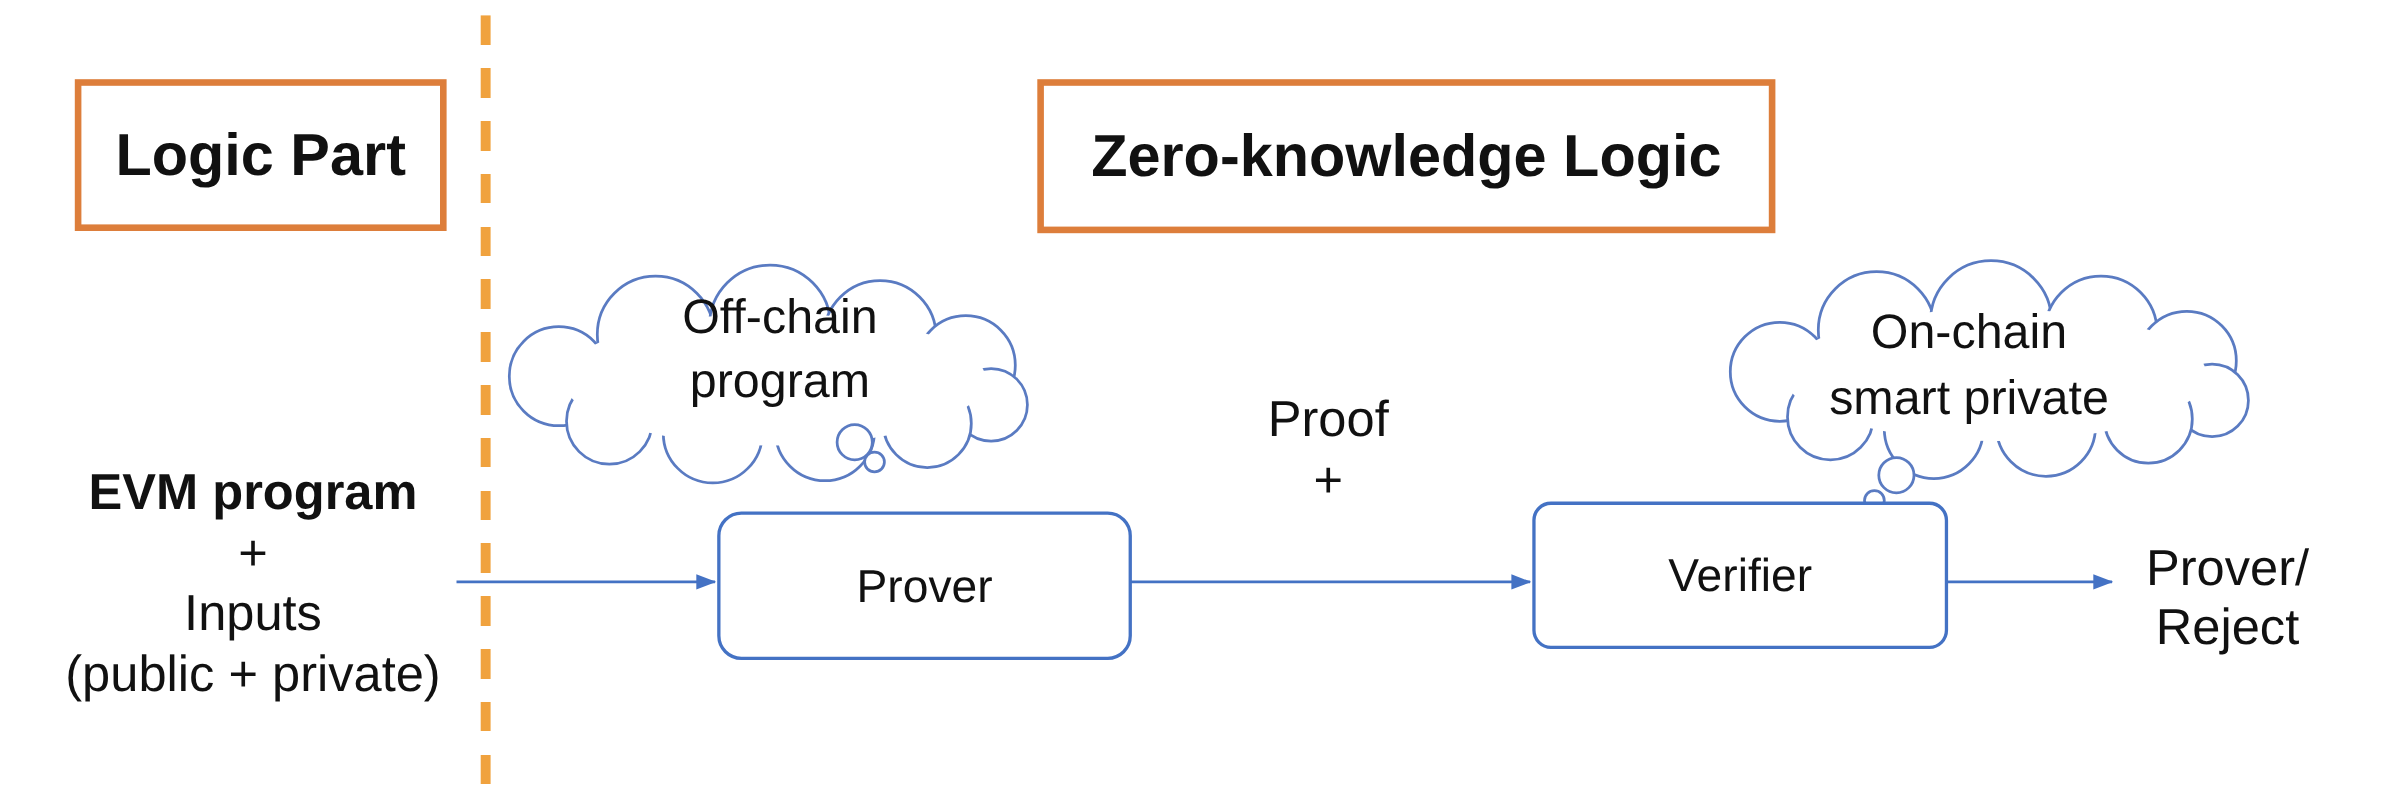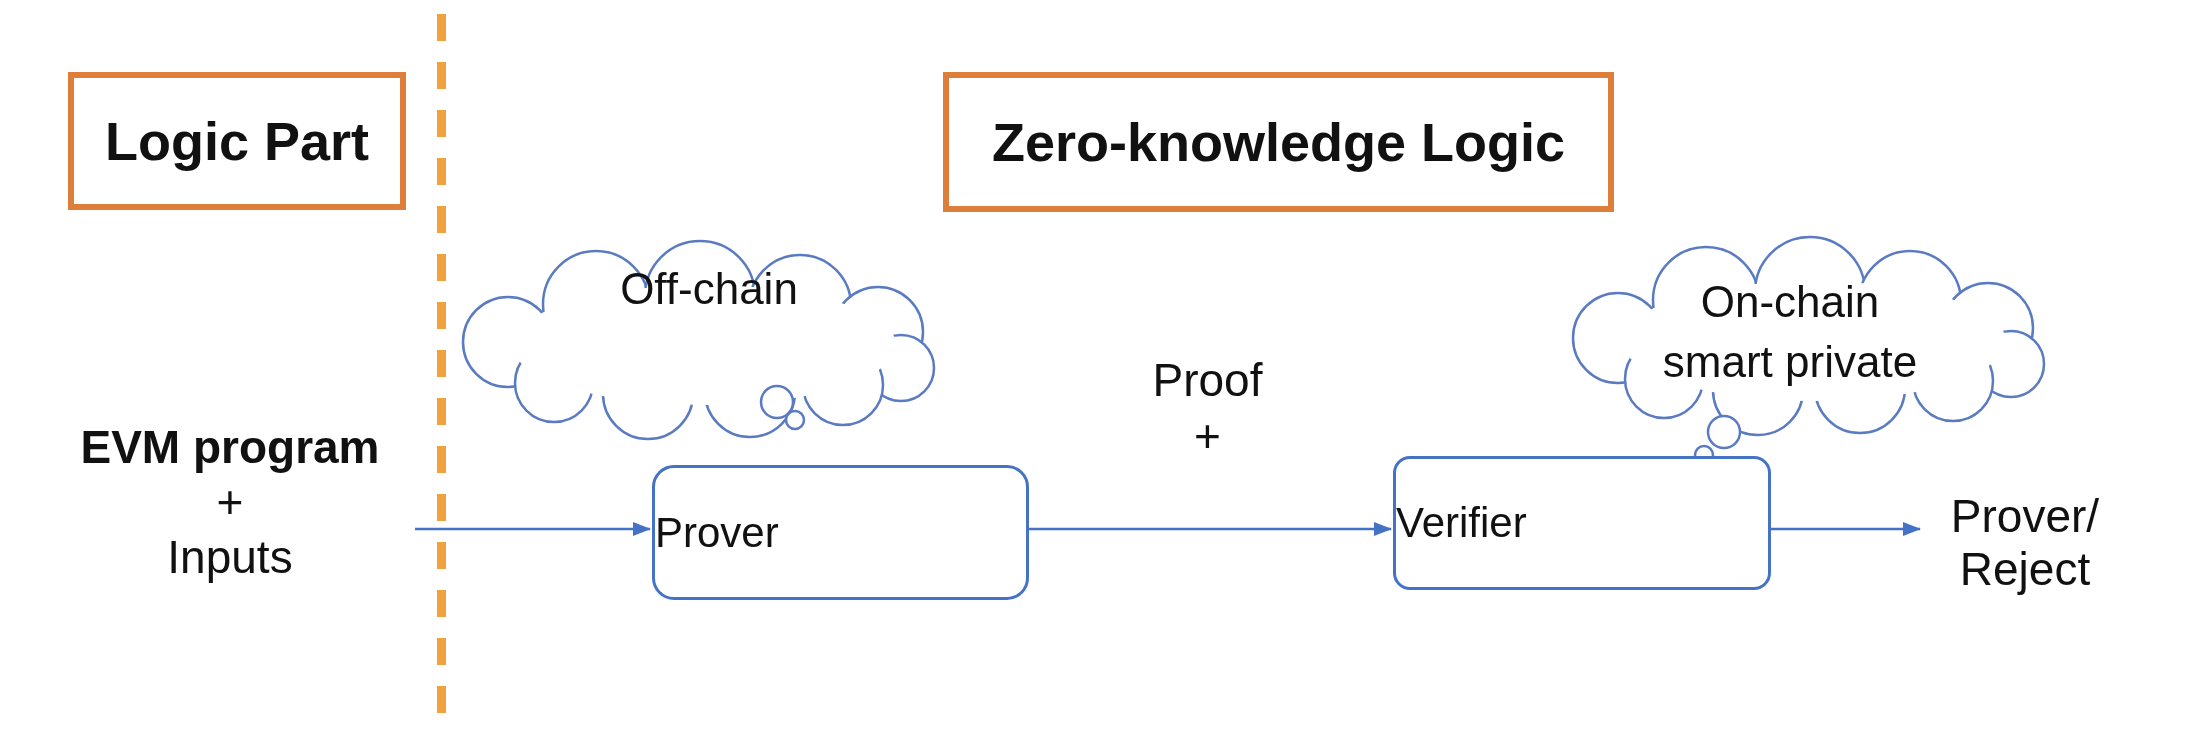--- a/index.html
+++ b/index.html
@@ -41,21 +41,21 @@
     letter-spacing:0px;
   }
   .title-box.logic{left:68px;top:72px;width:326px;height:126px;}
   .title-box.zk{left:943px;top:72px;width:659px;height:128px;}
   
   .node{
     position:absolute;
     border:3px solid var(--blue);
     border-radius:22px;
     background:#fff;
-    display:flex;align-items:center;justify-content:flex-start;
+    display:flex;align-items:center;justify-content:center;
     font-size:42px;line-height:1;
   }
   .node.prover{left:652px;top:465px;width:371px;height:129px;}
   .node.verifier{left:1393px;top:456px;width:372px;height:128px;border-radius:17px;}
   
   .stack{position:absolute;text-align:center;font-size:46px;}
   .stack .ln{display:block;}
   .input-block{left:10px;top:420px;width:440px;line-height:55px;}
   .input-block .ln.b{font-weight:bold;}
   .proof-block{left:1020px;top:352px;width:375px;line-height:56px;}
@@ -128,24 +128,26 @@
     <span>Logic Part</span>
   </div>
   <div class="title-box zk">
     <span>Zero-knowledge Logic</span>
   </div>
 
   <div class="stack input-block">
     <span class="ln b">EVM program</span>
     <span class="ln">+</span>
     <span class="ln">Inputs</span>
+    <span class="ln">(public + private)</span>
   </div>
 
   <div class="stack cloud-text offchain">
     <span class="ln">Off-chain</span>
+    <span class="ln">program</span>
   </div>
   <div class="stack cloud-text onchain">
     <span class="ln">On-chain</span>
     <span class="ln">smart private</span>
   </div>
 
   <div class="node prover">
     <span>Prover</span>
   </div>
   <div class="node verifier">

